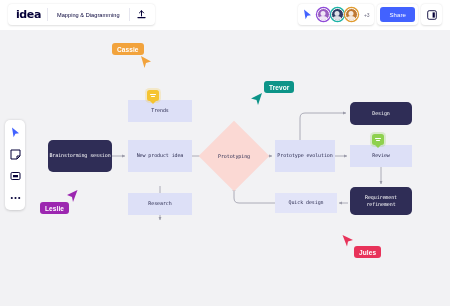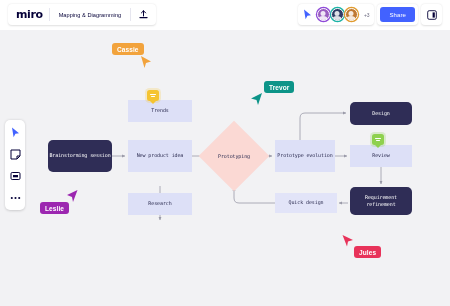--- a/index.html
+++ b/index.html
@@ -326,21 +326,21 @@
           <circle cx="9.2" cy="2" r="1.05" fill="#050038"></circle>
         </svg>
       </div>
     </div>
 
   </div>
 
   <div class="topbar">
 
     <div class="tb-left">
-      <div class="miro-logo">miro</div>
+      <div class="miro-logo">idea</div>
       <div class="tb-divider"></div>
       <div class="board-title">Mapping &amp; Diagramming</div>
       <div class="tb-divider"></div>
       <div class="tb-icon-btn" style="margin-left:4px">
         <svg width="9" height="10" viewBox="0 0 9 10">
           <path d="M4.5,0.8 L4.5,6" stroke="#050038" stroke-width="1" stroke-linecap="round"></path>
           <path d="M2.4,2.9 L4.5,0.8 L6.6,2.9" fill="none" stroke="#050038" stroke-width="1" stroke-linecap="round" stroke-linejoin="round"></path>
           <path d="M0.9,7.6 L8.1,7.6" stroke="#050038" stroke-width="1.1" stroke-linecap="round"></path>
         </svg>
       </div>

